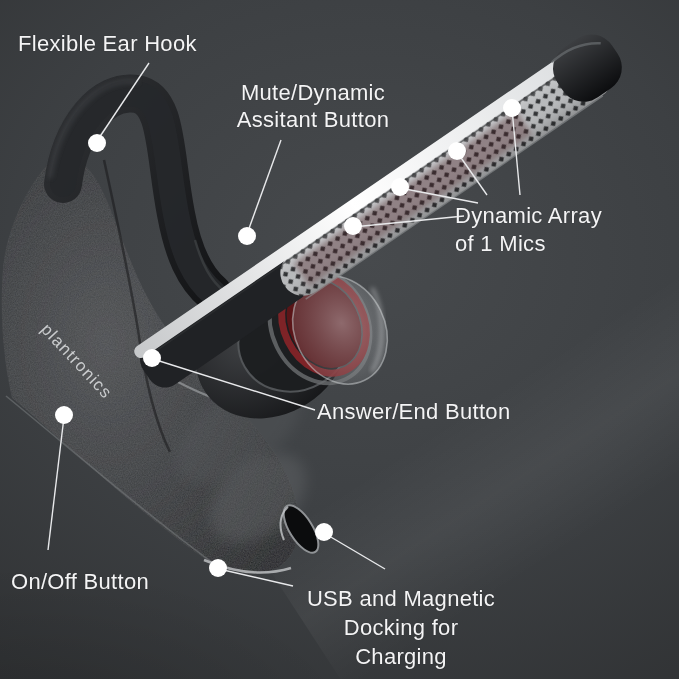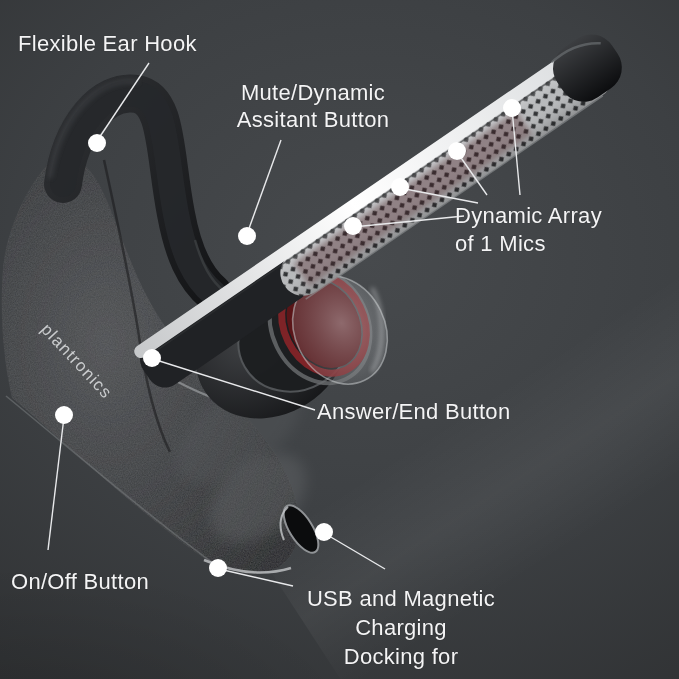--- a/index.html
+++ b/index.html
@@ -174,16 +174,16 @@
     <span>of 1 Mics</span>
   </div>
   <div class="lbl" id="lbl-answer">
     <span>Answer/End Button</span>
   </div>
   <div class="lbl" id="lbl-power">
     <span>On/Off Button</span>
   </div>
   <div class="lbl" id="lbl-usb">
     <span>USB and Magnetic</span>
+    <span>Docking for</span>
     <span>Charging</span>
-    <span>Docking for</span>
   </div>
 </div>
 
 </body></html>

